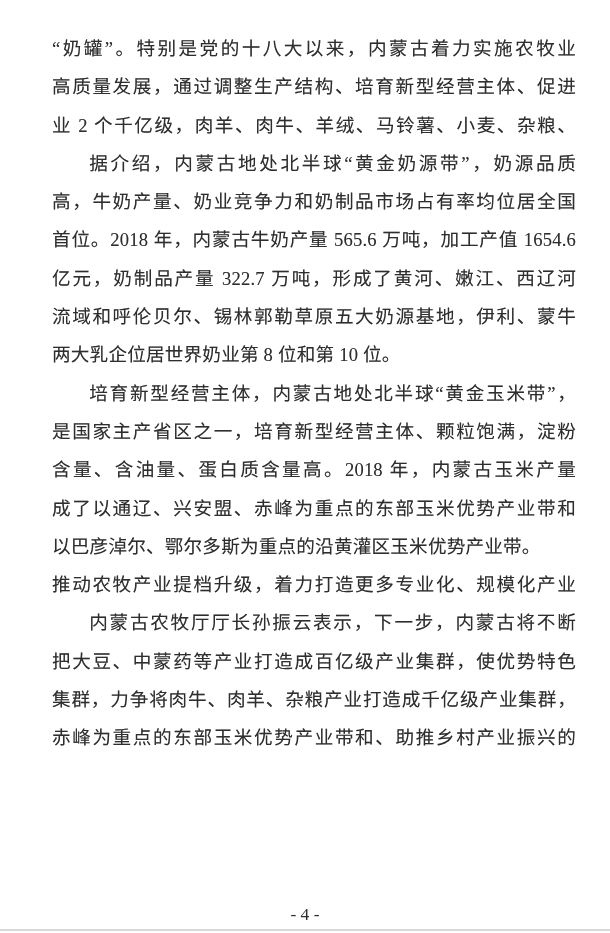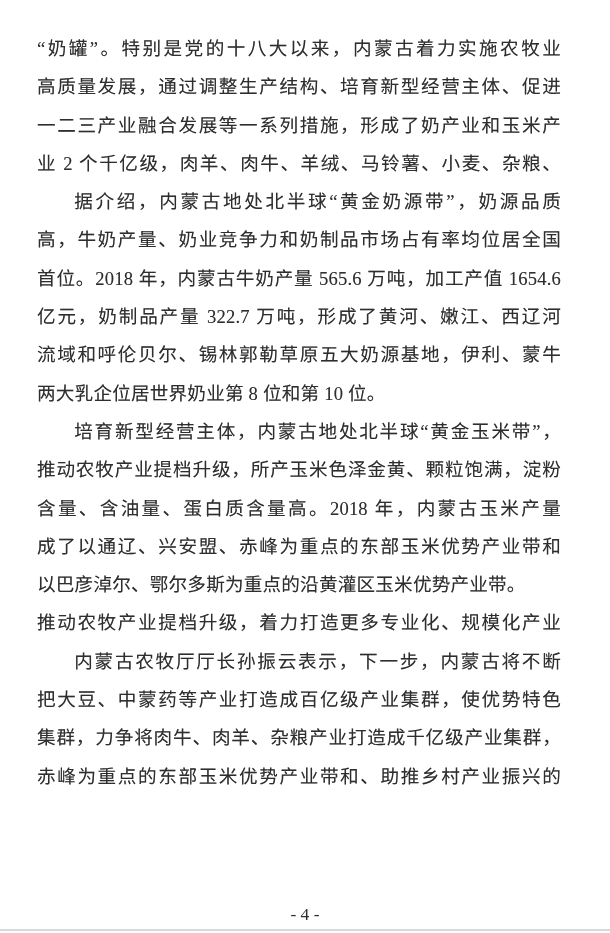--- a/index.html
+++ b/index.html
@@ -11,21 +11,21 @@
     position: relative;
     width: 610px;
     height: 933px;
     background: #ffffff;
     overflow: hidden;
     font-family: "Liberation Serif", "DejaVu Serif", serif;
     color: #2e2e2e;
   }
   .doc-body {
     position: absolute;
-    left: 37px;
+    left: 52px;
     top: 30px;
     width: 524px;
     font-family: Liberation Serif, serif;
   }
   .para {
     margin: 0;
     padding: 0;
   }
   .line {
     font-size: 18.6px;
@@ -64,34 +64,33 @@
   }
 </style>
 </head>
 <body>
 
 <div class="page" style="background: rgb(255, 255, 255); color: rgb(46, 46, 46);">
   <div class="doc-body">
       <div class="para">
         <div class="line">“奶罐”。特别是党的十八大以来，内蒙古着力实施农牧业</div>
         <div class="line">高质量发展，通过调整生产结构、培育新型经营主体、促进</div>
-        <div class="line">一二三产业融合发展等一系列措施，形成了奶产业和玉米产</div>
         <div class="line">业 2 个千亿级，肉羊、肉牛、羊绒、马铃薯、小麦、杂粮、</div>
       </div>
       <div class="para">
         <div class="line indent">据介绍，内蒙古地处北半球“黄金奶源带”，奶源品质</div>
         <div class="line">高，牛奶产量、奶业竞争力和奶制品市场占有率均位居全国</div>
         <div class="line">首位。2018 年，内蒙古牛奶产量 565.6 万吨，加工产值 1654.6</div>
         <div class="line">亿元，奶制品产量 322.7 万吨，形成了黄河、嫩江、西辽河</div>
         <div class="line">流域和呼伦贝尔、锡林郭勒草原五大奶源基地，伊利、蒙牛</div>
         <div class="line last">两大乳企位居世界奶业第 8 位和第 10 位。</div>
       </div>
       <div class="para">
         <div class="line indent">培育新型经营主体，内蒙古地处北半球“黄金玉米带”，</div>
-        <div class="line">推动农牧产业提档升级，所产玉米色泽金黄、颗粒饱满，淀粉</div>
+        <div class="line">是国家主产省区之一，培育新型经营主体、颗粒饱满，淀粉</div>
         <div class="line">含量、含油量、蛋白质含量高。2018 年，内蒙古玉米产量</div>
         <div class="line">成了以通辽、兴安盟、赤峰为重点的东部玉米优势产业带和</div>
         <div class="line last">以巴彦淖尔、鄂尔多斯为重点的沿黄灌区玉米优势产业带。</div>
       </div>
       <div class="para">
         <div class="line">推动农牧产业提档升级，着力打造更多专业化、规模化产业</div>
         <div class="line indent">内蒙古农牧厅厅长孙振云表示，下一步，内蒙古将不断</div>
         <div class="line">把大豆、中蒙药等产业打造成百亿级产业集群，使优势特色</div>
         <div class="line">集群，力争将肉牛、肉羊、杂粮产业打造成千亿级产业集群，</div>
         <div class="line">赤峰为重点的东部玉米优势产业带和、助推乡村产业振兴的</div>

